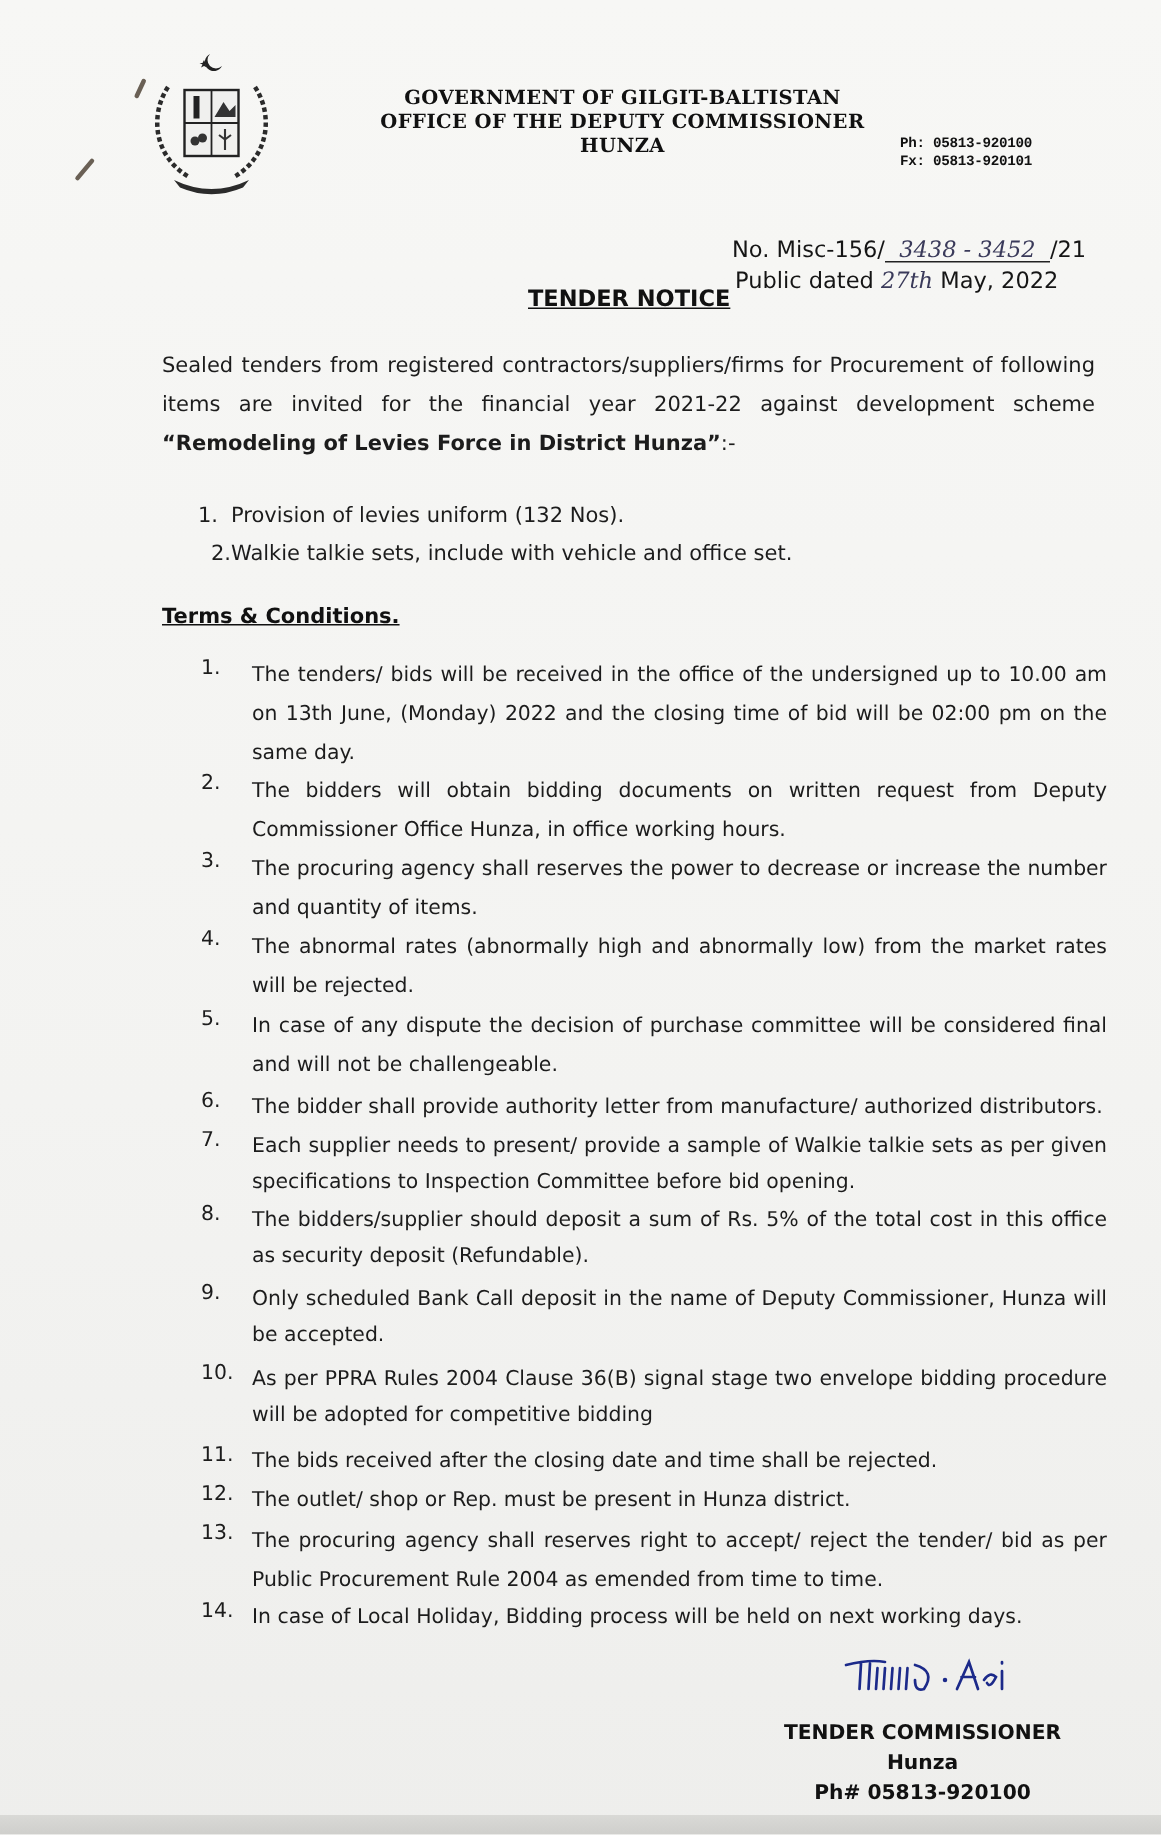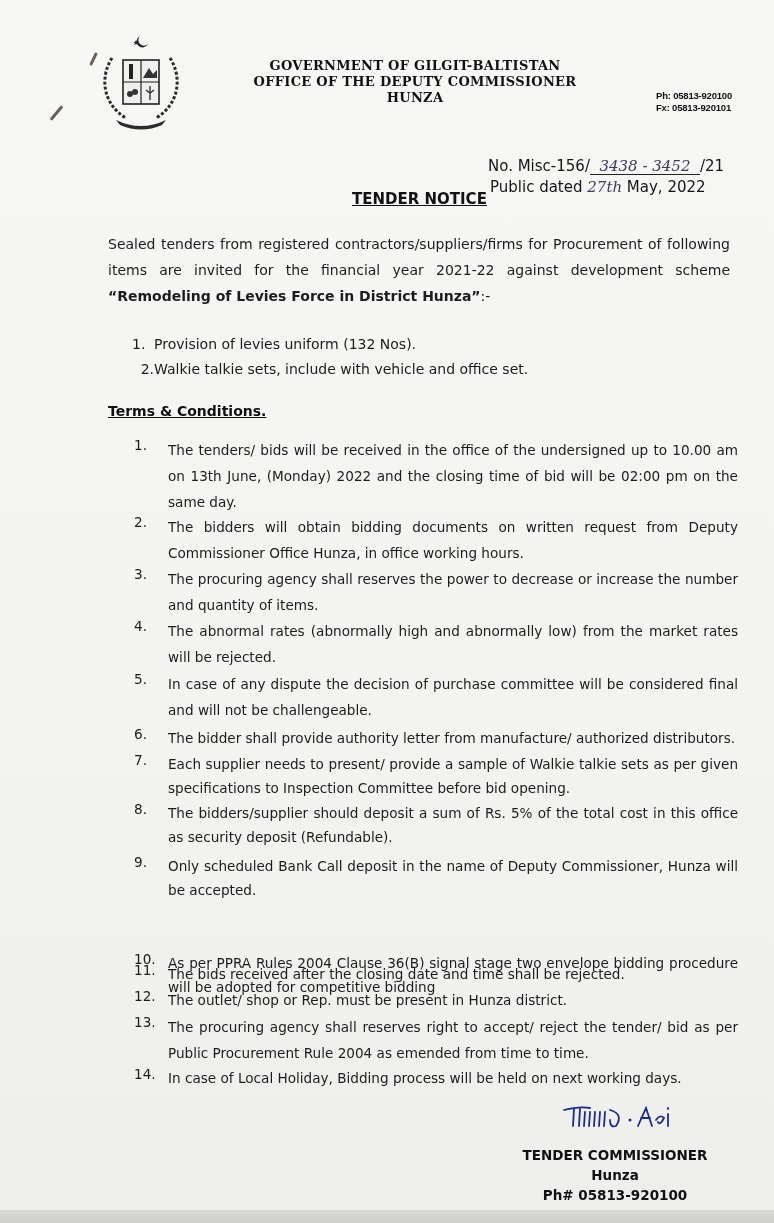--- a/index.html
+++ b/index.html
@@ -20,21 +20,21 @@
     background: linear-gradient(180deg, #d9d9d6, #cfcfcc);
   }
   .scratch { position: absolute; background: #6a6055; width: 3px; border-radius: 2px; }
   .emblem { position: absolute; left: 96px; top: 32px; width: 90px; height: 100px; }
   .hdr-text {
     position: absolute; left: 230px; width: 370px; text-align: center;
     font-family: "DejaVu Serif", serif; font-weight: bold; font-size: 13px;
     letter-spacing: 0.3px; color: #111;
   }
   .contact {
-    position: absolute; left: 656px; font-family: Liberation Sans, sans-serif;
+    position: absolute; left: 600px; font-family: Liberation Mono, monospace;
     font-weight: bold; font-size: 9.5px; color: #111; letter-spacing: -0.2px;
   }
   .ref {
     position: absolute; font-size: 15px; color: #151515; margin-top: 11px;
   }
   .hand { font-family: "DejaVu Serif", serif; font-style: italic; color: #3a3a5a; }
   .ref-blank {
     display: inline-block; border-bottom: 1px solid #222; width: 110px; text-align: center;
     font-size: 15px; line-height: 16px;
   }
@@ -150,21 +150,21 @@
       <span class="ctext tight">Each supplier needs to present/ provide a sample of Walkie talkie sets as per given specifications to Inspection Committee before bid opening.</span>
     </div>
   <div class="cond" style="top:801px;">
       <span class="cnum">8.</span>
       <span class="ctext tight">The bidders/supplier should deposit a sum of Rs. 5% of the total cost in this office as security deposit (Refundable).</span>
     </div>
   <div class="cond" style="top:854px;">
       <span class="cnum">9.</span>
       <span class="ctext tight">Only scheduled Bank Call deposit in the name of Deputy Commissioner, Hunza will be accepted.</span>
     </div>
-  <div class="cond" style="top:907px;margin-top:44px;">
+  <div class="cond" style="top:907px;">
       <span class="cnum">10.</span>
       <span class="ctext tight">As per PPRA Rules 2004 Clause 36(B) signal stage two envelope bidding procedure will be adopted for competitive bidding</span>
     </div>
   <div class="cond" style="top:962px;">
       <span class="cnum">11.</span>
       <span class="ctext tight">The bids received after the closing date and time shall be rejected.</span>
     </div>
   <div class="cond" style="top:988px;">
       <span class="cnum">12.</span>
       <span class="ctext tight">The outlet/ shop or Rep. must be present in Hunza district.</span>

